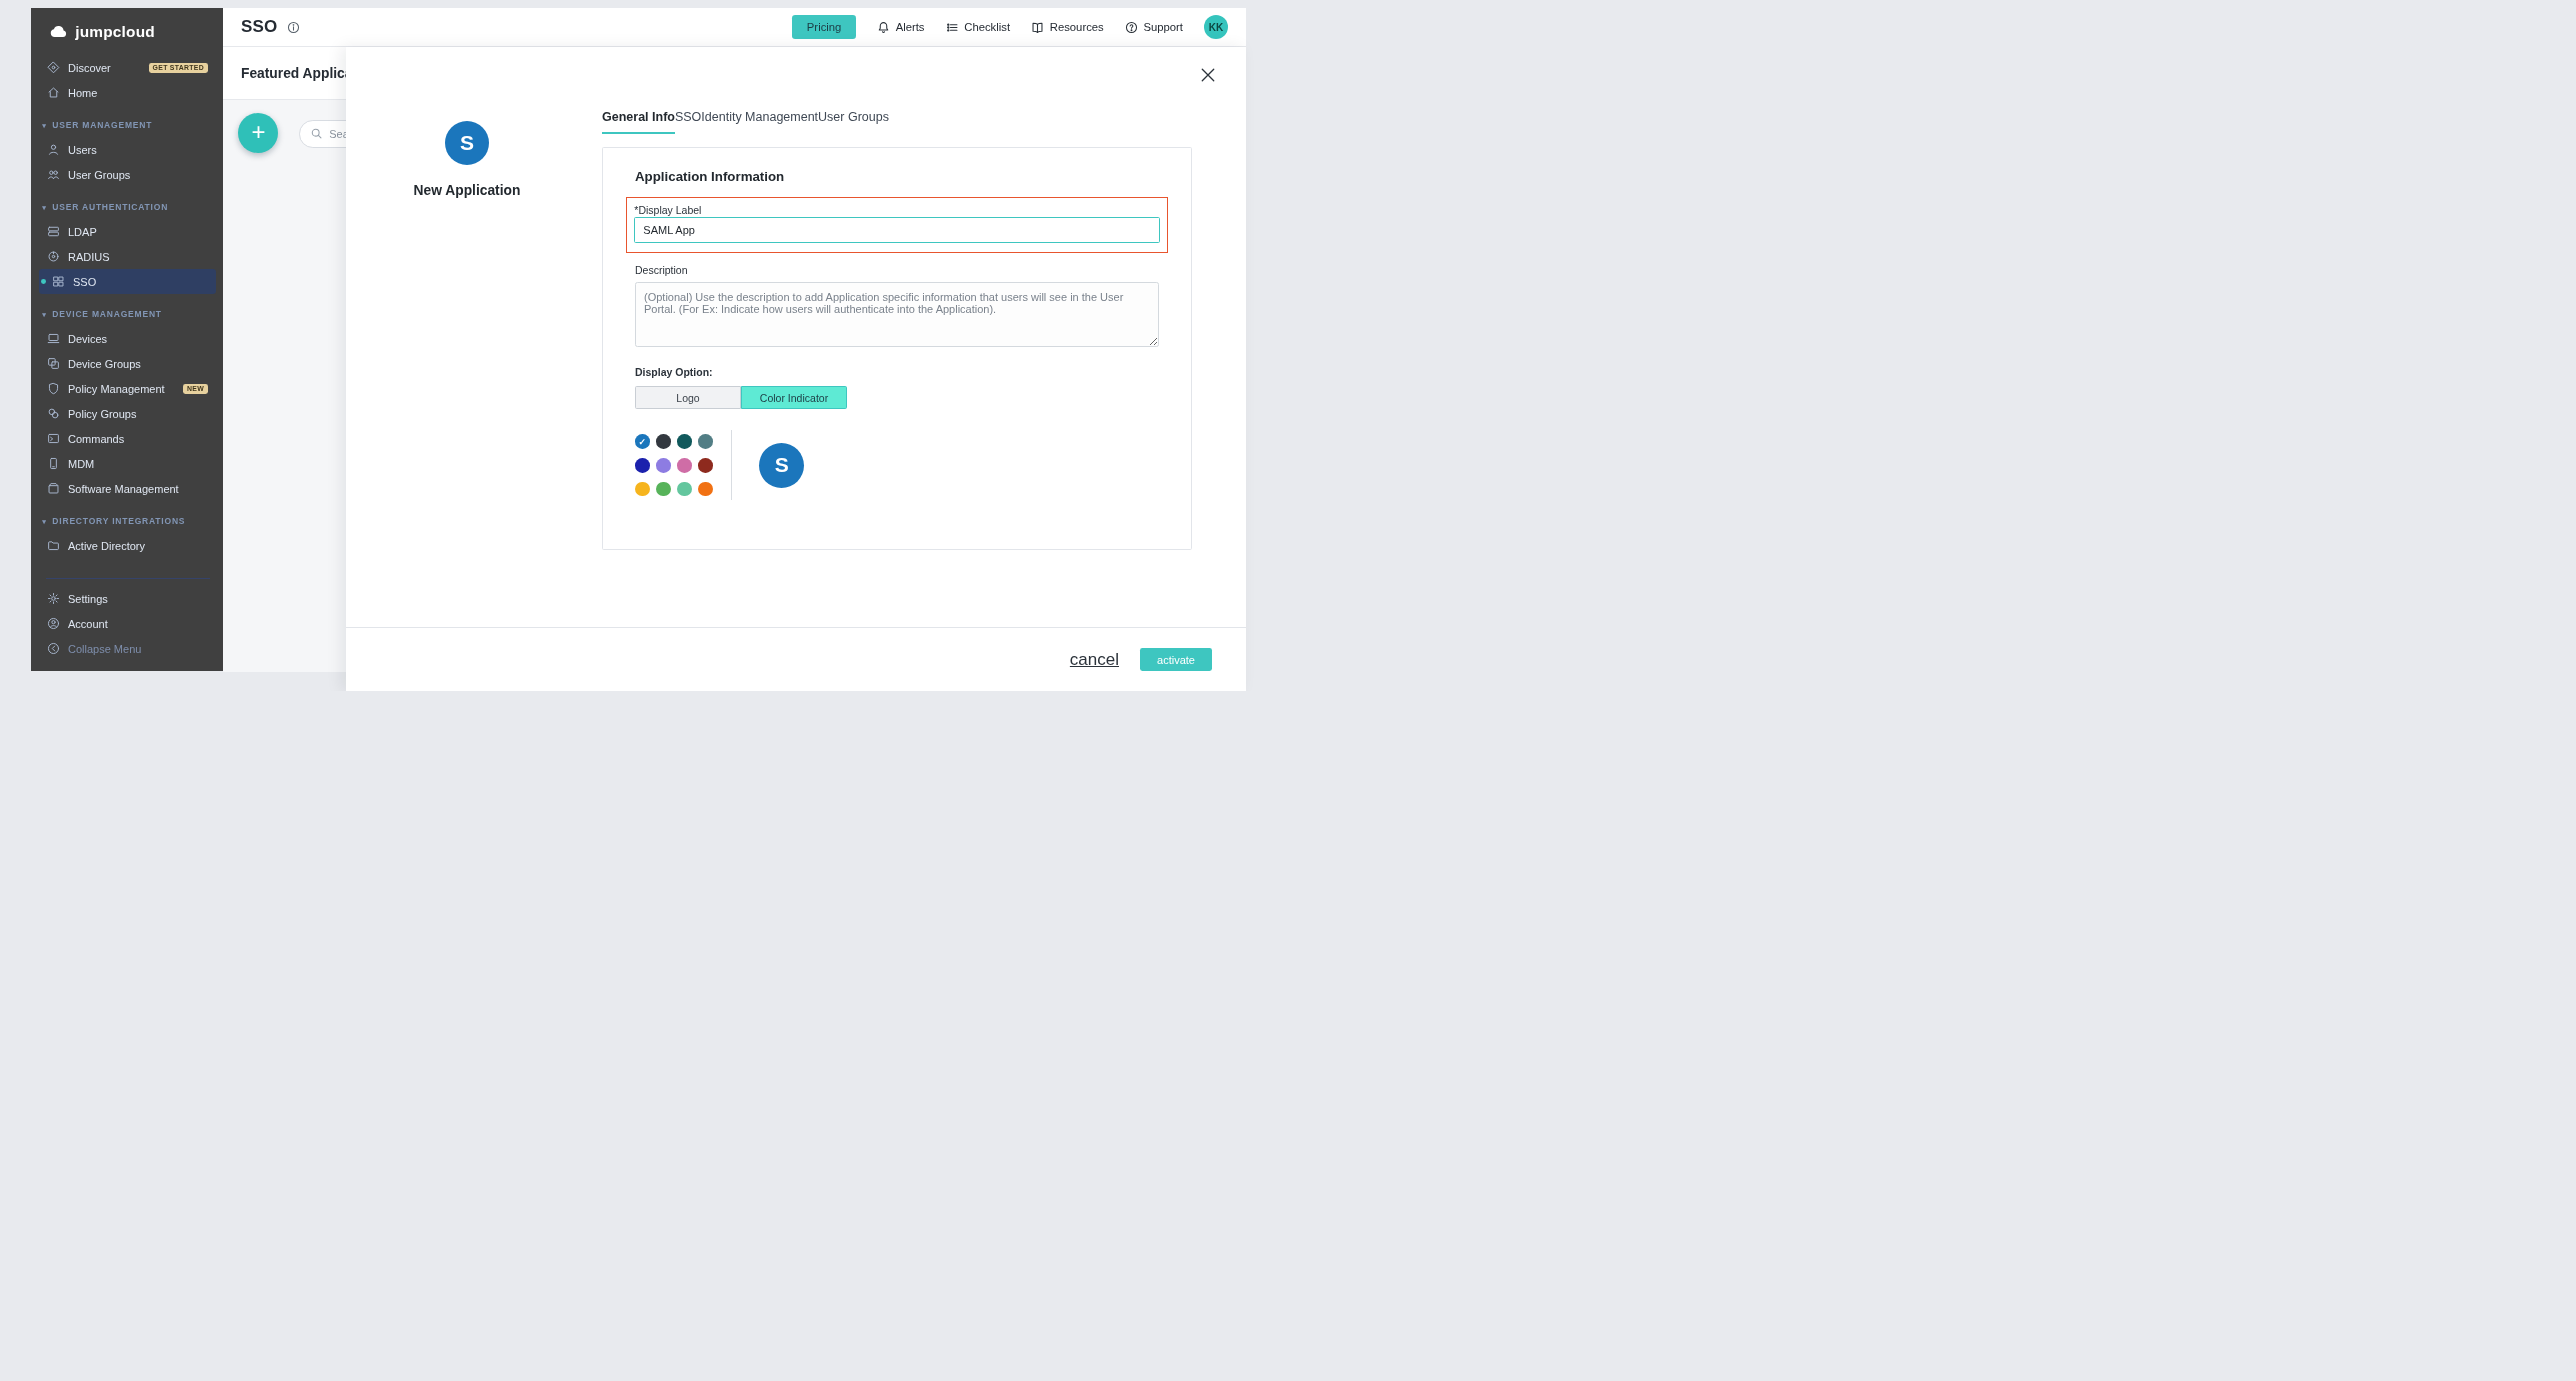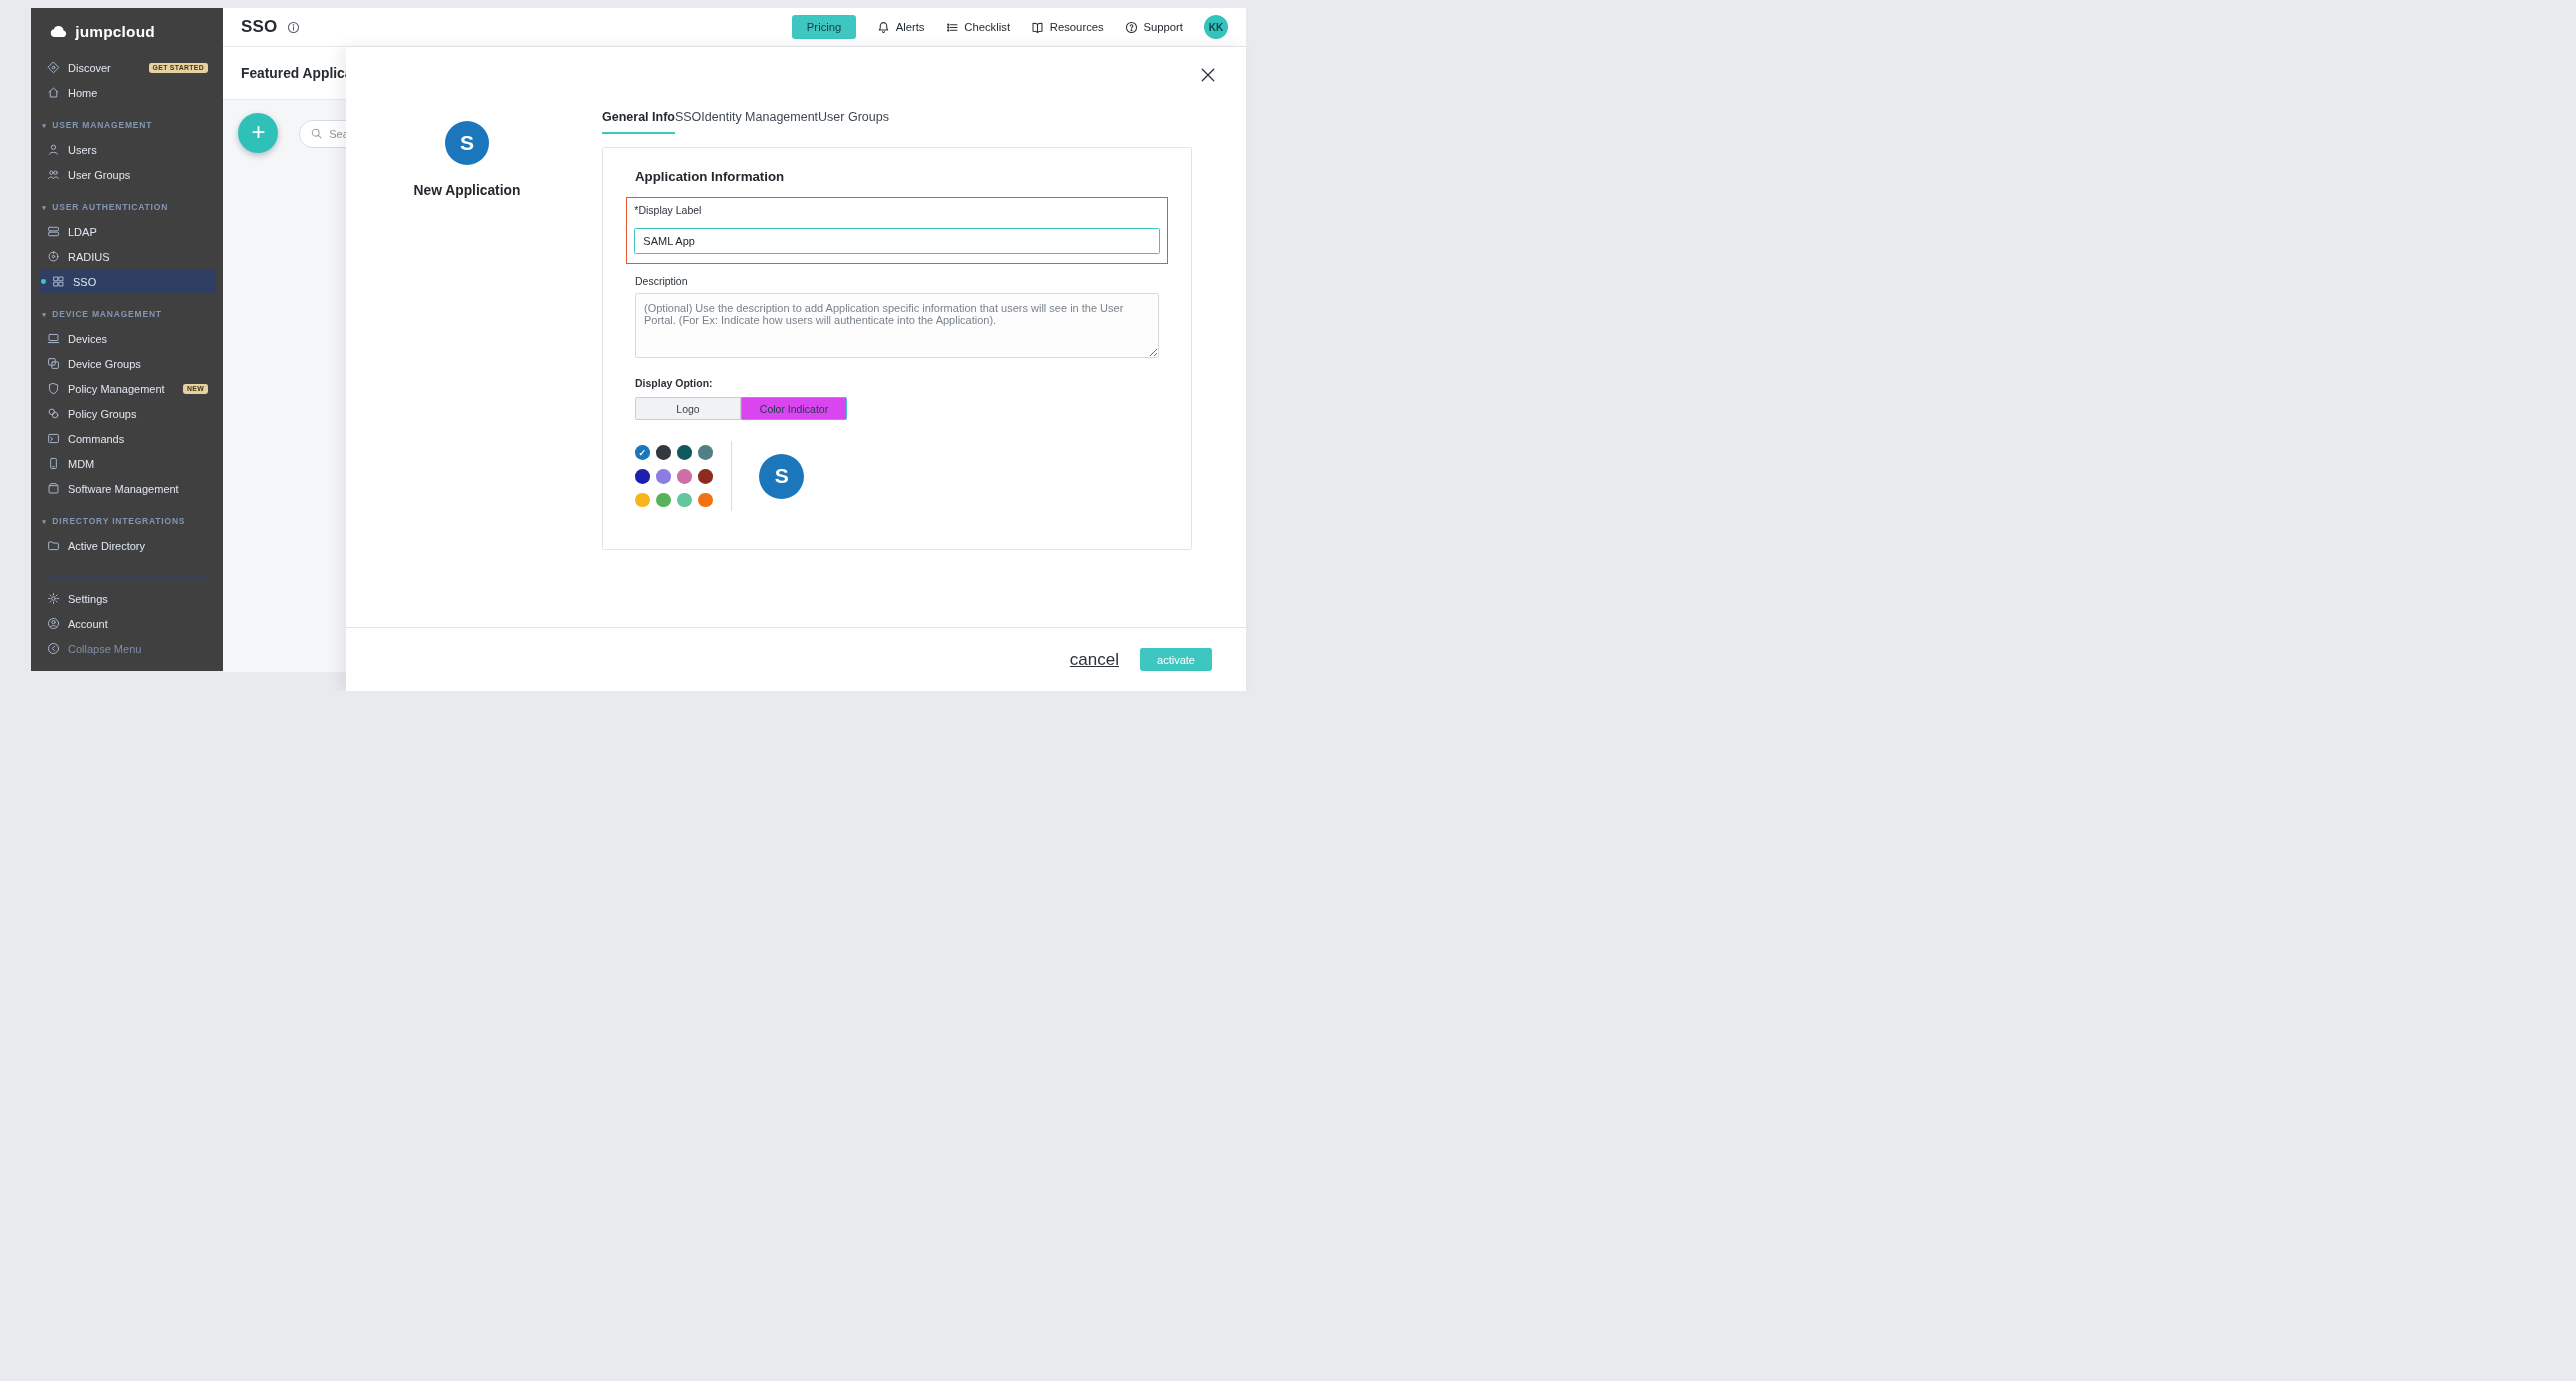--- a/index.html
+++ b/index.html
@@ -53,30 +53,30 @@
   .app-col { position:absolute; left:48px; top:74px; width:146px; text-align:center; }
   .app-circle { width:44px; height:44px; border-radius:50%; margin:0 auto; color:#fff; font-size:21px; font-weight:bold; display:flex; align-items:center; justify-content:center; }
   .app-title { margin-top:18px; font-size:13.8px; font-weight:bold; color:#23292f; }
   .tabs { position:absolute; left:256px; top:63px; display:flex; }
   .tab { font-size:12.5px; color:#3f4854; padding-bottom:8px; border-bottom:2.4px solid transparent; cursor:pointer; }
   .tab.active { color:#23292f; font-weight:bold; border-bottom-color:#3ec6c0; }
 
   .card { position:absolute; left:256px; top:100px; width:590px; height:403px; background:#fff; border:0.8px solid #e2e5ea; border-radius:1.6px; padding:21px 32px; }
   .card-title { font-size:13.3px; font-weight:bold; color:#23292f; margin-bottom:13px; }
   .annotation { border:1.6px solid #e8552e; padding:5.7px 7.3px 9px; margin:0 -9px 11.3px; }
-  .field-label { display:block; font-size:10.5px; color:#2b323a; margin-bottom:12px; }
+  .field-label { display:block; font-size:10.5px; color:#2b323a; margin-bottom:1px; }
   .display-input { width:100%; height:26px; border:1.6px solid #3ec6c0; border-radius:1.6px; padding:0 8px; font-size:11px; color:#23292f; outline:none; font-family:inherit; }
   .desc-label { font-size:10.5px; color:#2b323a; margin:11.3px 0 6.5px; }
   .desc-area { width:100%; height:65px; border:0.8px solid #d4d9de; border-radius:2.4px; padding:7.3px 8px; font-size:11px; color:#23292f; font-family:inherit; background:#fdfdfd; resize:vertical; }
   .desc-area::placeholder { color:#7a828c; }
   .opt-label { font-size:10.5px; font-weight:bold; color:#2b323a; margin:16px 0 7.3px; }
   .seg { display:inline-flex;border-radius:10px; }
   .seg-btn { width:106px; height:23.5px; display:flex; align-items:center; justify-content:center; font-size:10.5px; cursor:pointer; font-family:inherit; }
   .seg-btn.inactive { background:#f1f2f4; border:0.8px solid #c9ced4; color:#3c434b; border-radius:1.6px 0 0 1.6px; }
-  .seg-btn.active { background:#d946ef; border:0.8px solid #3ec6c0; color:#1d3c44; border-radius:0 1.6px 1.6px 0; }
+  .seg-btn.active { background:#5eead4; border:0.8px solid #3ec6c0; color:#1d3c44; border-radius:0 1.6px 1.6px 0; }
   .swatch-row { display:flex; align-items:center; margin-top:21px; }
   .swatch-grid { display:grid; grid-template-columns:repeat(4, 14.6px); gap:9px 6.5px; }
   .swatch { width:14.6px; height:14.6px; border-radius:50%; cursor:pointer; display:flex; align-items:center; justify-content:center; }
   .swatch.selected::after { content:'✓'; color:#fff; font-size:9px; font-weight:bold; }
   .vdivider { width:0.8px; height:70px; background:#d9dde2; margin:0 27.5px 0 18px; }
   .preview-circle { width:45px; height:45px; border-radius:50%; color:#fff; font-size:21px; font-weight:bold; display:flex; align-items:center; justify-content:center; }
   .modal-footer { position:absolute; left:0; right:0; bottom:0; height:64px; background:#fff; border-top:0.8px solid #e2e5ea; display:flex; align-items:center; justify-content:flex-end; gap:21px; padding:0 34px; }
   .cancel-link { font-size:17px; color:#2b323a; text-decoration:underline; cursor:pointer; }
   .activate-btn { width:72px; height:23.5px; background:#3ec6c0; color:#fff; border:none; border-radius:2.4px; font-size:11px; cursor:pointer; font-family:inherit; }
 </style>

